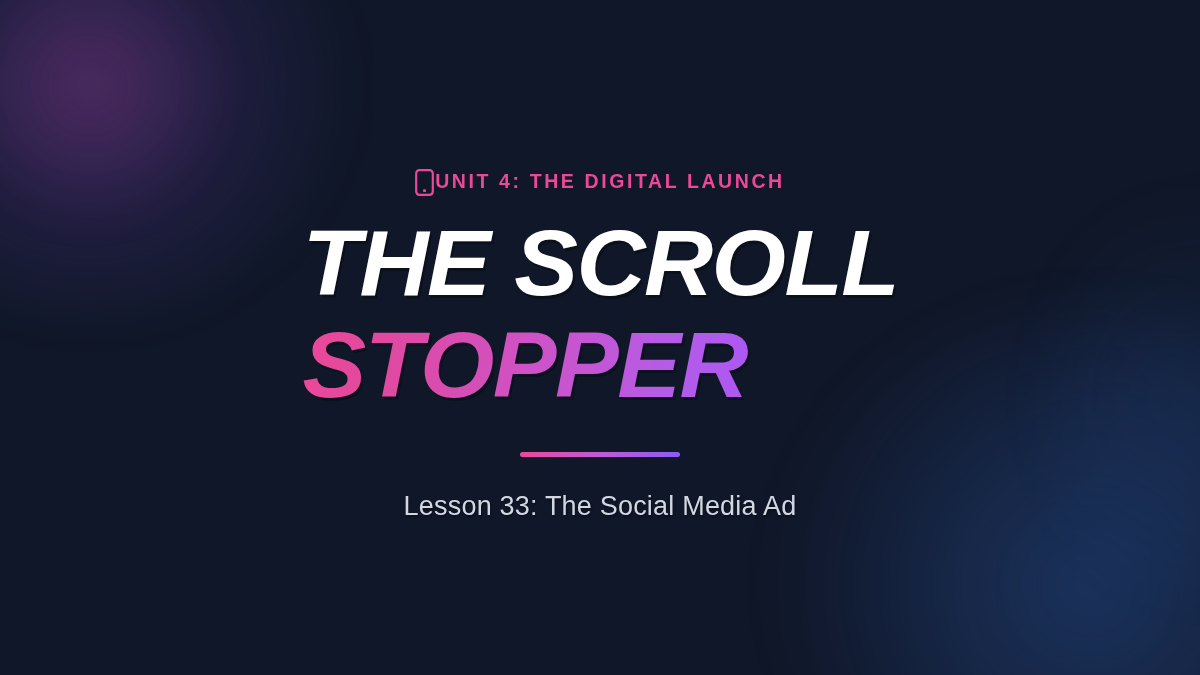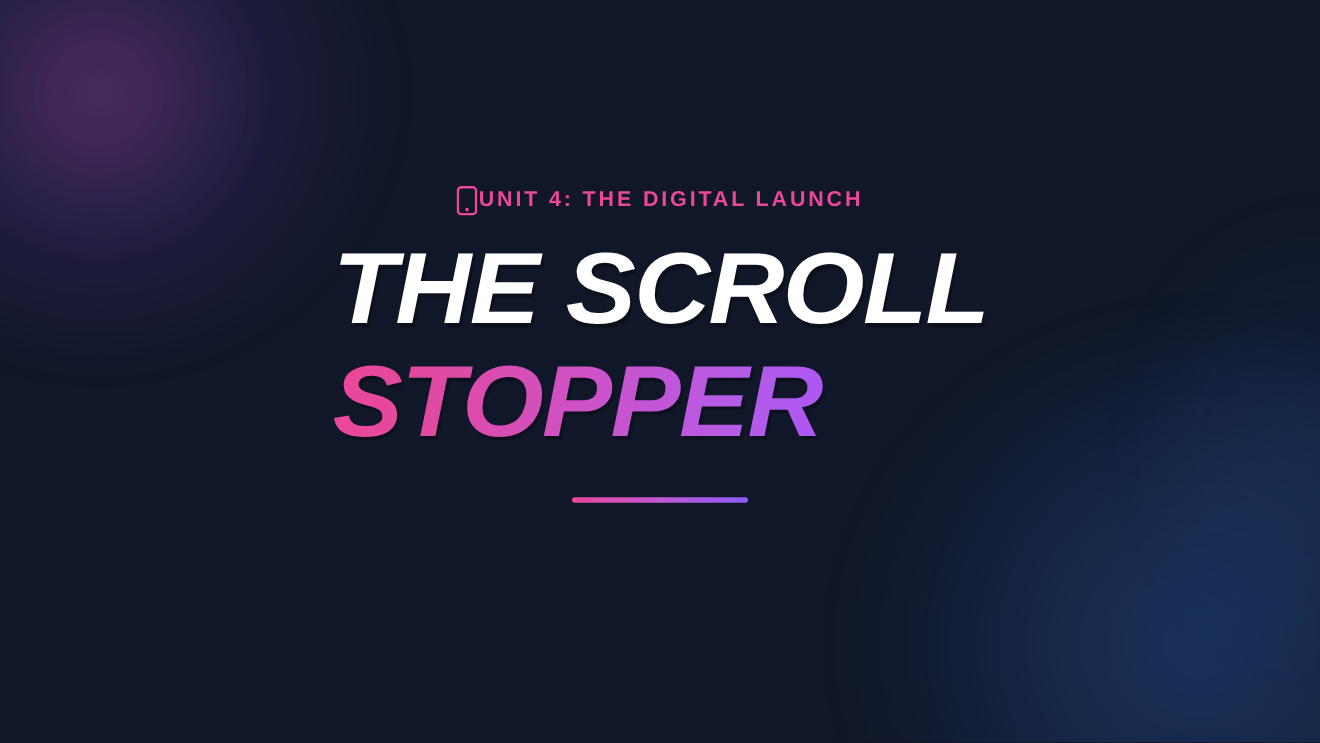--- a/index.html
+++ b/index.html
@@ -205,15 +205,16 @@
       <span class="eyebrow-text">UNIT 4: THE DIGITAL LAUNCH</span>
     </div>
 
     <div class="title-block">
       <div class="title-line title-line-1">THE SCROLL</div>
       <div class="title-line title-line-2">STOPPER</div>
     </div>
 
     <div class="divider"></div>
 
+    <div class="subtitle">Lesson 33: The Social Media Ad</div>
 
   </div>
 </div>
 
 </body></html>

